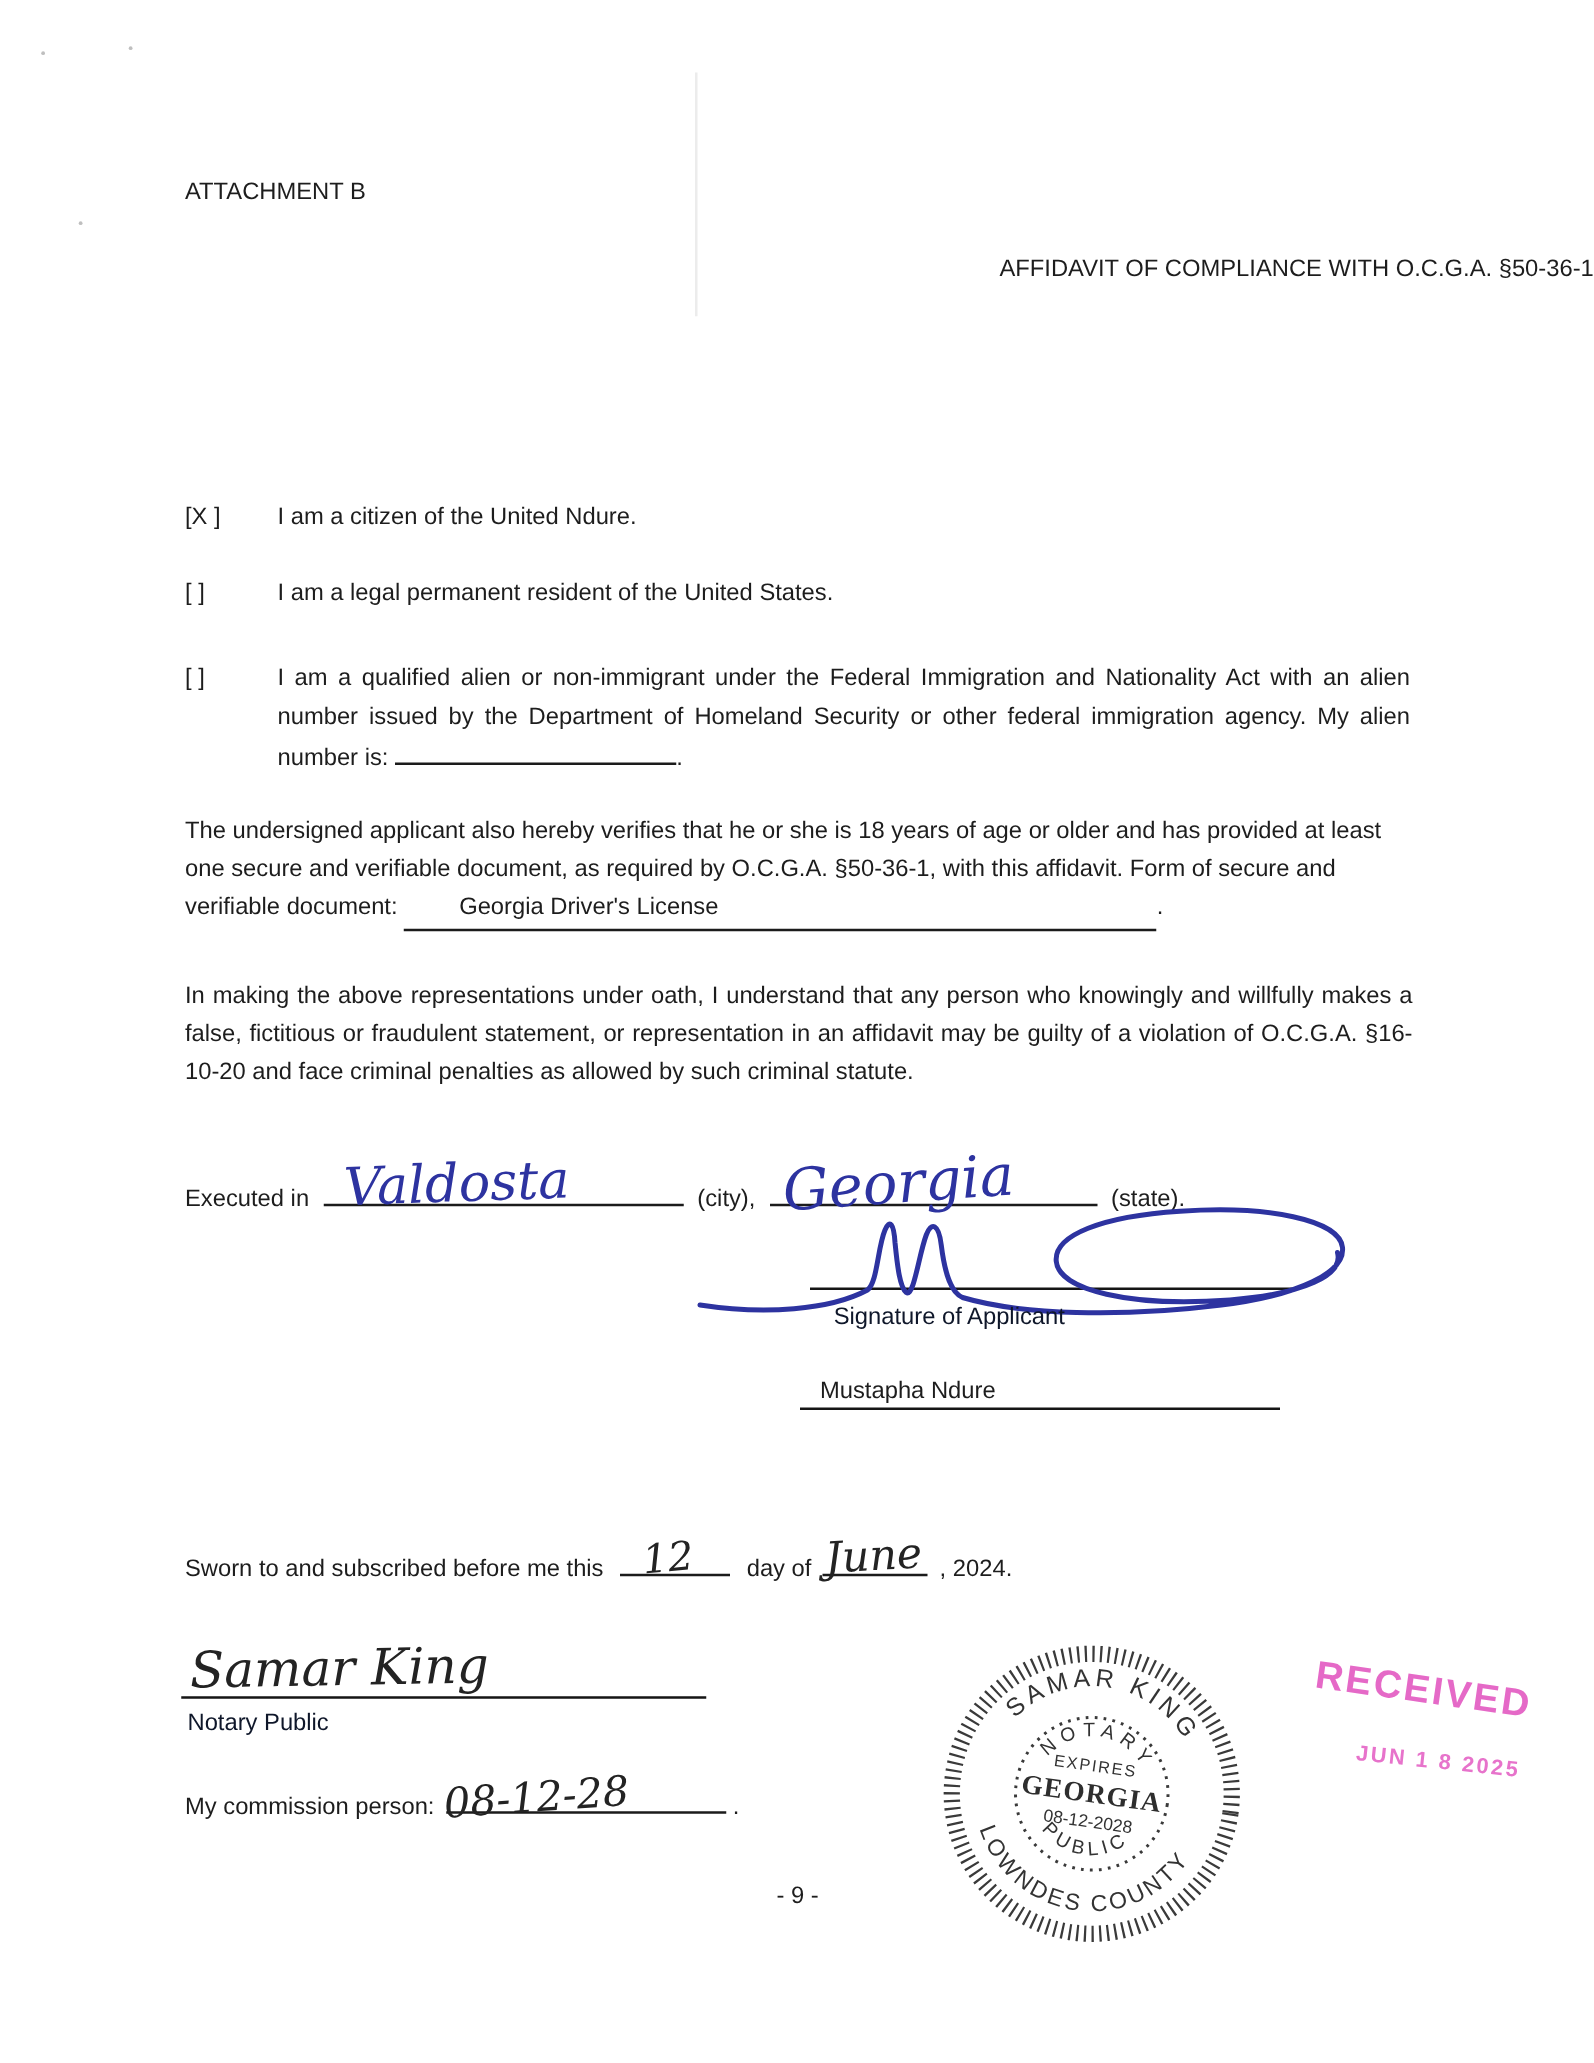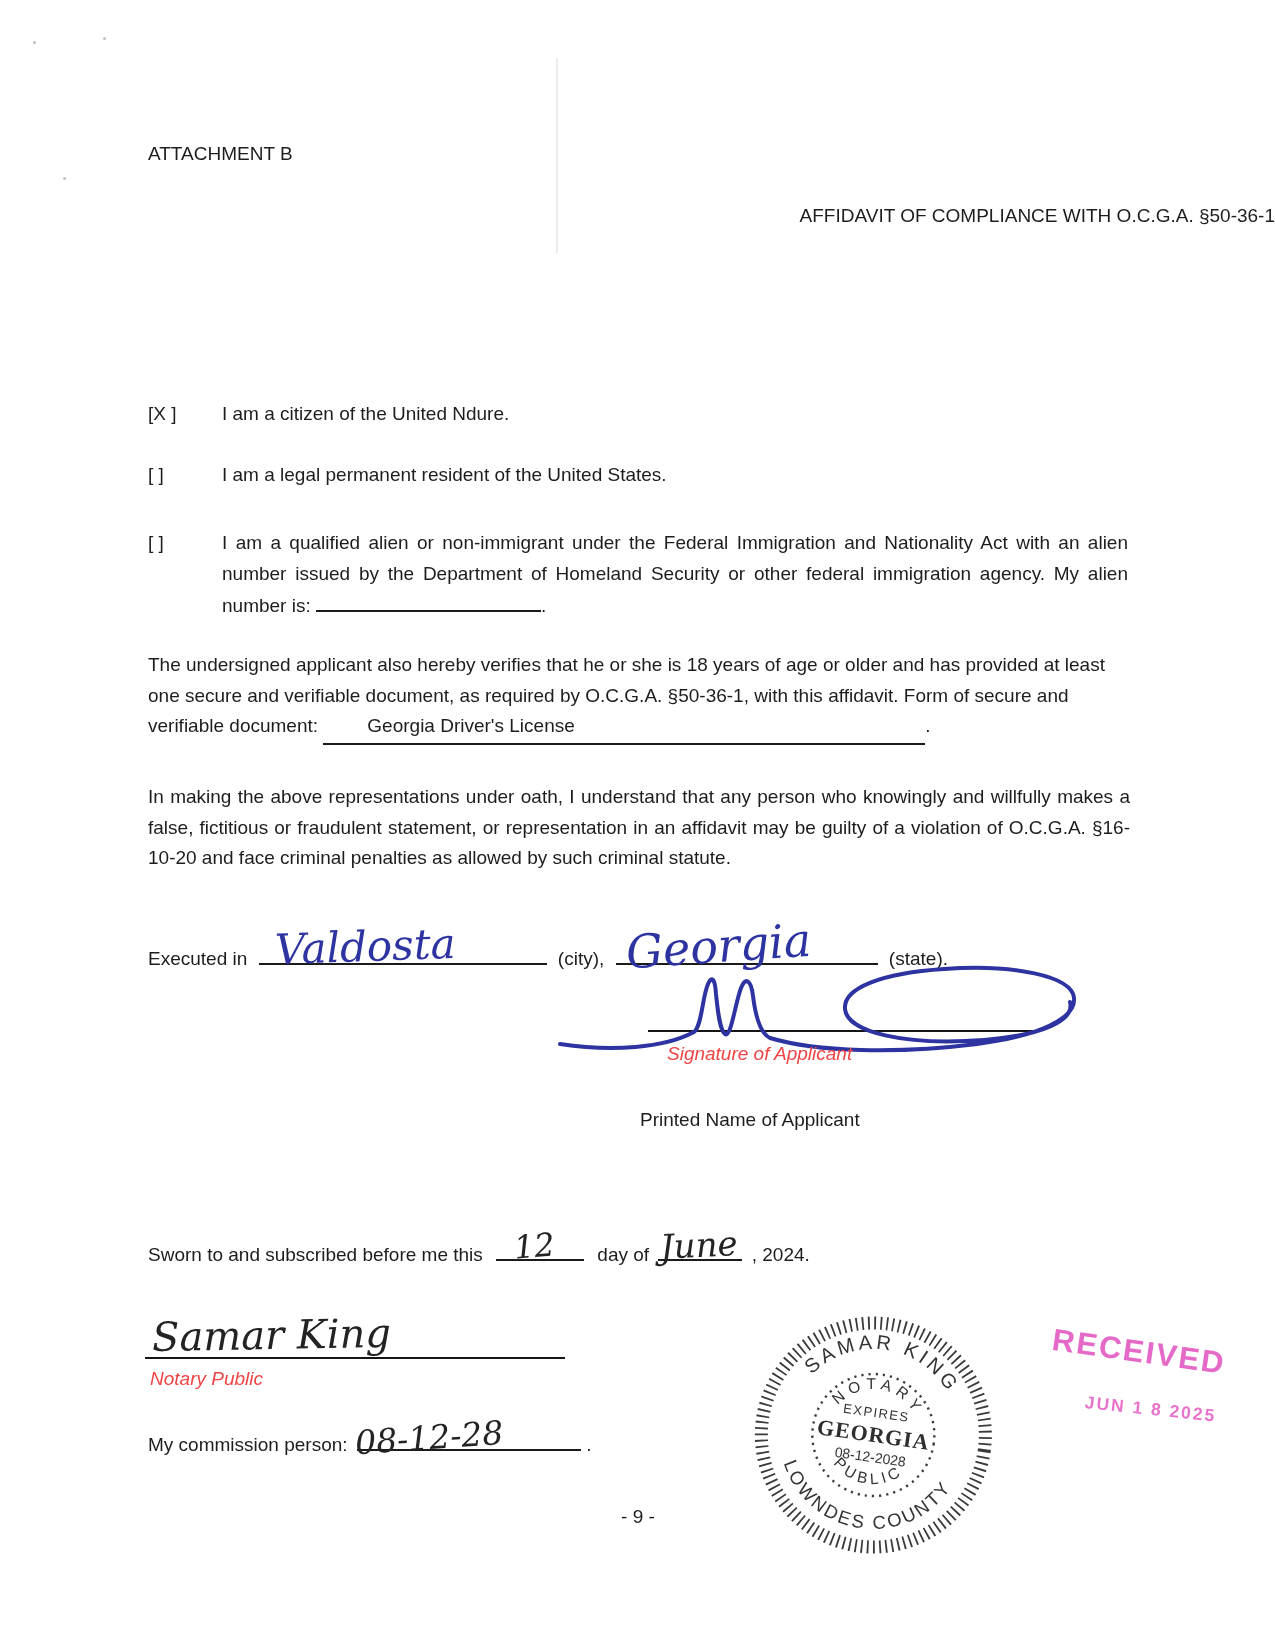--- a/index.html
+++ b/index.html
@@ -12,21 +12,21 @@
   .opt{display:flex;line-height:31px;}
   .opt .cbox{flex:0 0 74px;white-space:pre;}
   .opt .olabel{width:906px;}
   .fill{display:inline-block;border-bottom:2px solid #1b1b1b;position:relative;height:21px;vertical-align:baseline;}
   .fill-text{display:inline-block;border-bottom:2px solid #1b1b1b;padding:0 0 1px 44px;}
   .hw{font-family:"DejaVu Serif",serif;font-style:italic;white-space:nowrap;}
   .hw-blue{color:#2d33a0;}
   .hw-black{color:#232323;}
   .hw-over{position:absolute;bottom:-9px;left:8px;}
   .line{background:#151515;height:2px;}
-  .caption{font-size:19px;color:#ef4444;font-style:italic;}
+  .caption{font-size:19px;color:#0f172a;}
   .seal-wrap{transform:rotate(8deg);}
   .stamp{color:#e255c0;font-weight:bold;font-family:"Liberation Sans",sans-serif;}
   .speck{width:3px;height:3px;background:#8a8a8a;border-radius:50%;opacity:.55;}
   .vline{width:2px;background:#ececec;}
 </style>
 </head>
 <body>
 
 <div class="page">
 
@@ -76,21 +76,23 @@
     <span>(state).</span>
   </div>
 
   <div class="abs line" style="left:648px;top:1030px;width:392px"></div>
   <svg class="abs" style="left:552px;top:952px" width="540" height="105" viewBox="0 0 540 105">
     <path d="M 8,92 C 60,100 112,96 142,80 C 150,74 150,46 156,32 C 160,23 163,27 164,42 C 166,62 168,78 173,82 C 179,86 183,52 189,36 C 193,25 199,27 201,44 C 204,68 209,82 218,86 C 265,100 345,102 425,92 C 488,84 524,66 522,46 C 520,24 462,12 392,17 C 330,21 291,36 293,57 C 295,80 352,94 432,88 C 492,83 523,68 518,50" fill="none" stroke="#2d33a0" stroke-width="4" stroke-linecap="round"></path>
   </svg>
   <div class="abs caption" style="left:667px;top:1043px">Signature of Applicant</div>
 
   <div class="abs" style="left:640px;top:1102px;width:384px">
-    <div style="padding-top:7px">Printed Name of Applicant</div>
+    <div style="border-bottom:2px solid #151515;padding:0 0 2px 16px">
+      <span>Mustapha Ndure</span>
+    </div>
   </div>
 
   <div class="abs" style="left:148px;top:1238px;white-space:nowrap">
     <span>Sworn to and subscribed before me this</span>
     <span class="fill" style="width:88px;margin:0 8px">
       <span class="hw-over hw hw-black" style="font-size:32px;left:18px;bottom:-6px;transform:rotate(-5deg)">12</span>
     </span>
     <span>day of</span>
     <span class="fill" style="width:84px;margin:0 4px">
       <span class="hw-over hw hw-black" style="font-size:34px;left:2px;bottom:-6px;transform:rotate(-3deg)">June</span>

